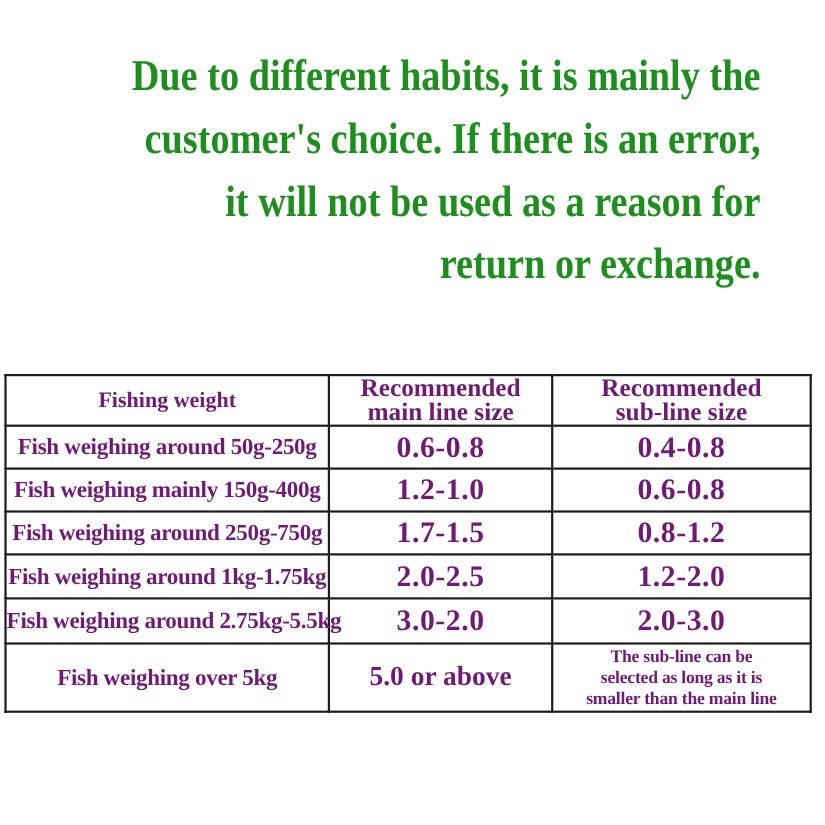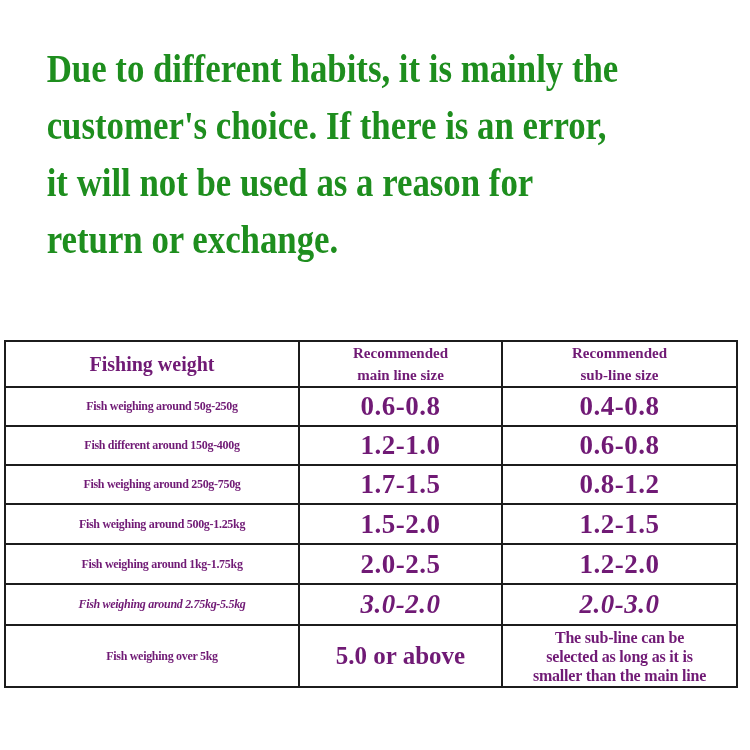--- a/index.html
+++ b/index.html
@@ -9,25 +9,26 @@
     height: 750px;
     background: #ffffff;
     overflow: hidden;
     font-family: "Liberation Serif", "DejaVu Serif", serif;
   }
   .notice {
     position: absolute;
     top: 40px;
     left: 0;
     width: 718px;
-    text-align: left;
+    text-align: right;
     font-weight: bold;
     font-size: 40px;
     line-height: 57px;
     color: #1e8e1e;
+    padding-left: 20px;
   }
   .notice .line {
     white-space: nowrap;
     transform: scaleX(0.87);
     transform-origin: 50% 50%;
   }
   .spec-table {
     position: absolute;
     left: 4px;
     top: 340px;
@@ -37,44 +38,43 @@
     color: #701a75;
   }
   .spec-table th, .spec-table td {
     border: 2px solid #1c1c1c;
     text-align: center;
     vertical-align: middle;
     padding: 0;
     font-weight: bold;
   }
   .spec-table th {
-    font-size: 15px;
+    font-size: 23px;
     line-height: 22px;
     white-space: pre-line;
   }
   th.col-weight { font-size: 20px; }
   td.weight-cell {
-    font-size: 12px;
+    font-size: 21px;
     letter-spacing: -0.3px;
     white-space: nowrap;
-    padding-left: 20px;
   }
   td.num-cell { font-size: 27px; letter-spacing: 0.5px; margin-left: 24px; }
   td.num-cell.big { font-size: 25px; letter-spacing: 0; }
   td.note-cell {
     font-size: 16px;
     line-height: 19px;
     white-space: pre-line;
     letter-spacing: -0.2px;
     border-radius: 10px;
   }
   tr.hdr   { height: 45px; }
   tr.r     { height: 39px; }
   tr.r4, tr.r5 { height: 40px; }
-  tr.r7    { height: 41px; font-style: italic; }
+  tr.r7    { height: 41px; }
   tr.last  { height: 62px; }
 </style>
 </head>
 <body>
 
 <div class="page">
 
   <div class="notice" style="color: rgb(30, 142, 30);">
     <div class="line">Due to different habits, it is mainly the</div>
     <div class="line">customer's choice. If there is an error,</div>
@@ -97,36 +97,31 @@
 sub-line size</th>
       </tr>
 
       <tr class="r">
         <td class="weight-cell">Fish weighing around 50g-250g</td>
         <td class="num-cell">0.6-0.8</td>
         <td class="num-cell">0.4-0.8</td>
       </tr>
 
       <tr class="r">
-        <td class="weight-cell">Fish different around 150g-400g</td>
+        <td class="weight-cell">Fish weighing mainly 150g-400g</td>
         <td class="num-cell">1.2-1.0</td>
         <td class="num-cell">0.6-0.8</td>
       </tr>
 
       <tr class="r">
         <td class="weight-cell">Fish weighing around 250g-750g</td>
         <td class="num-cell">1.7-1.5</td>
         <td class="num-cell">0.8-1.2</td>
       </tr>
 
-      <tr class="r r4">
-        <td class="weight-cell">Fish weighing around 500g-1.25kg</td>
-        <td class="num-cell">1.5-2.0</td>
-        <td class="num-cell">1.2-1.5</td>
-      </tr>
 
       <tr class="r r5">
         <td class="weight-cell">Fish weighing around 1kg-1.75kg</td>
         <td class="num-cell">2.0-2.5</td>
         <td class="num-cell">1.2-2.0</td>
       </tr>
 
 
       <tr class="r r7">
         <td class="weight-cell">Fish weighing around 2.75kg-5.5kg</td>

